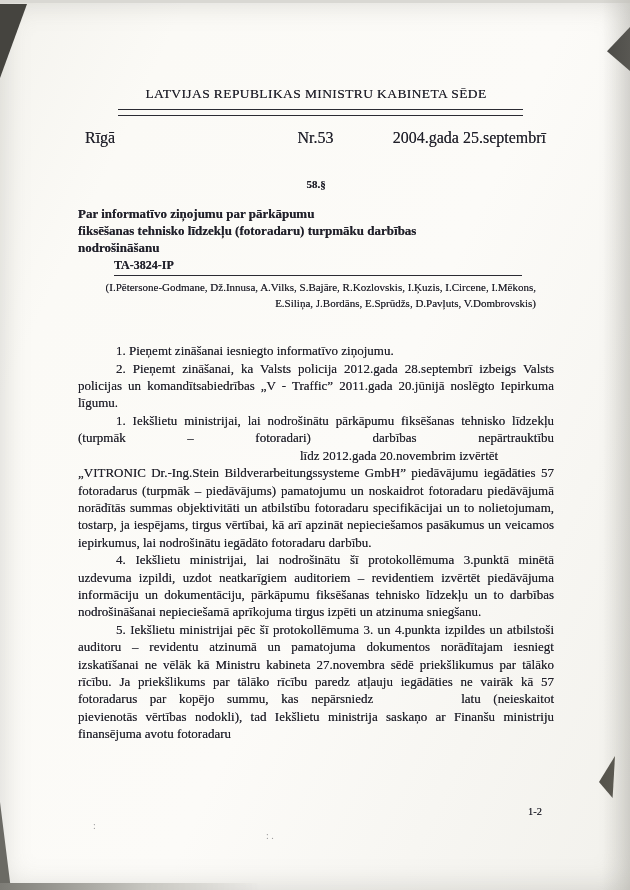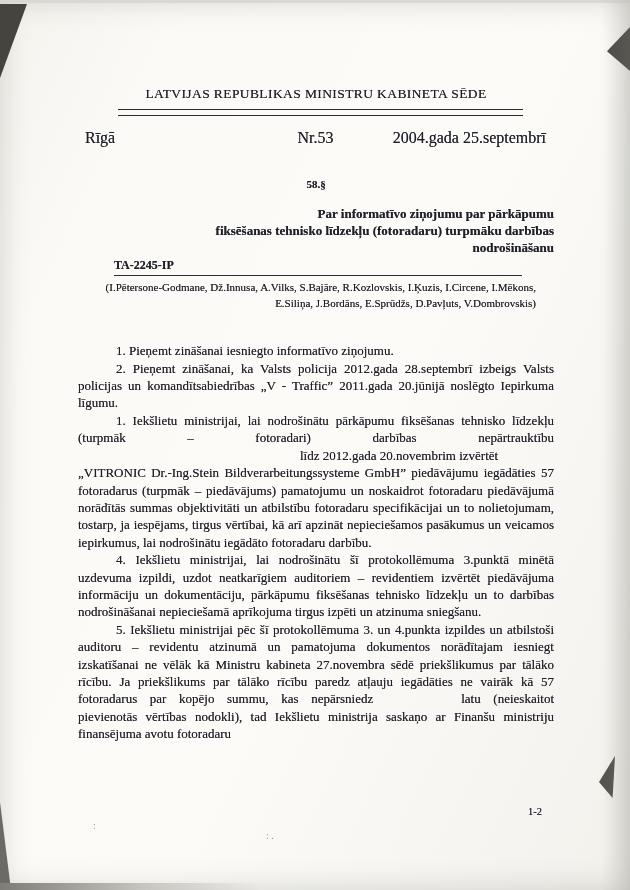--- a/index.html
+++ b/index.html
@@ -46,21 +46,21 @@
   .rule-2 { margin:5px 31px 0 40px; }
   .subtitle { text-align:center; font-style:italic; font-size:13px; margin-top:7px; }
 
   .meta-row { display:flex; margin-top:13px; font-size:16px; }
   .meta-row .cell { flex:1; }
   .meta-place { text-align:left; padding-left:7px; }
   .meta-num   { text-align:center; }
   .meta-date  { text-align:right; padding-right:8px; }
 
   .section-num { text-align:center; font-weight:bold; font-size:11px; margin-top:31px; }
-  .agenda-title { text-align:right; font-weight:bold; font-size:13px;
+  .agenda-title { text-align:left; font-weight:bold; font-size:13px;
                   margin-top:15px; line-height:1.32; white-space:pre-line; }
   .ref-code { font-weight:bold; font-size:12px; margin:2px 0 0 36px; }
   .ref-line { margin:2px 32px 0 36px; height:1px; background:#2b2b33; }
   .participants { font-size:11px; text-align:right; margin:4px 18px 0 22px;
                   line-height:1.4; }
 
   .body-text { margin-top:31px; font-size:13px; line-height:17.4px;
                text-align:justify; }
   .par { margin:0; }
   .indent { text-indent:38px; }
@@ -94,21 +94,21 @@
     <div class="meta-row">
       <span class="cell meta-place">Rīgā</span>
       <span class="cell meta-num">Nr.53</span>
       <span class="cell meta-date">2004.gada 25.septembrī</span>
     </div>
 
     <div class="section-num">58.§</div>
     <div class="agenda-title">Par informatīvo ziņojumu par pārkāpumu
 fiksēšanas tehnisko līdzekļu (fotoradaru) turpmāku darbības
 nodrošināšanu</div>
-    <div class="ref-code">TA-2245-IP</div>
+    <div class="ref-code">TA-3824-IP</div>
     <div class="ref-line"></div>
     <div class="participants">(I.Pētersone-Godmane, Dž.Innusa, A.Vilks, S.Bajāre, R.Kozlovskis, I.Ķuzis, I.Circene, I.Mēkons, E.Siliņa, J.Bordāns, E.Sprūdžs, D.Pavļuts, V.Dombrovskis)</div>
 
     <div class="body-text">
       <p class="par indent">1. Pieņemt zināšanai iesniegto informatīvo ziņojumu.</p>
       <p class="par indent">2. Pieņemt zināšanai, ka Valsts policija 2012.gada 28.septembrī izbeigs Valsts policijas un komandītsabiedrības „V - Traffic” 2011.gada 20.jūnijā noslēgto Iepirkuma līgumu.</p>
       <p class="par indent stretch-last">1. Iekšlietu ministrijai, lai nodrošinātu pārkāpumu fiksēšanas tehnisko līdzekļu (turpmāk – fotoradari) darbības nepārtrauktību</p>
       <p class="par inset-line">līdz 2012.gada 20.novembrim izvērtēt</p>
       <p class="par">„VITRONIC Dr.-Ing.Stein Bildverarbeitungssysteme GmbH” piedāvājumu iegādāties 57 fotoradarus (turpmāk – piedāvājums) pamatojumu un noskaidrot fotoradaru piedāvājumā norādītās summas objektivitāti un atbilstību fotoradaru specifikācijai un to nolietojumam, tostarp, ja iespējams, tirgus vērtībai, kā arī apzināt nepieciešamos pasākumus un veicamos iepirkumus, lai nodrošinātu iegādāto fotoradaru darbību.</p>
       <p class="par indent">4. Iekšlietu ministrijai, lai nodrošinātu šī protokollēmuma 3.punktā minētā uzdevuma izpildi, uzdot neatkarīgiem auditoriem – revidentiem izvērtēt piedāvājuma informāciju un dokumentāciju, pārkāpumu fiksēšanas tehnisko līdzekļu un to darbības nodrošināšanai nepieciešamā aprīkojuma tirgus izpēti un atzinuma sniegšanu.</p>

